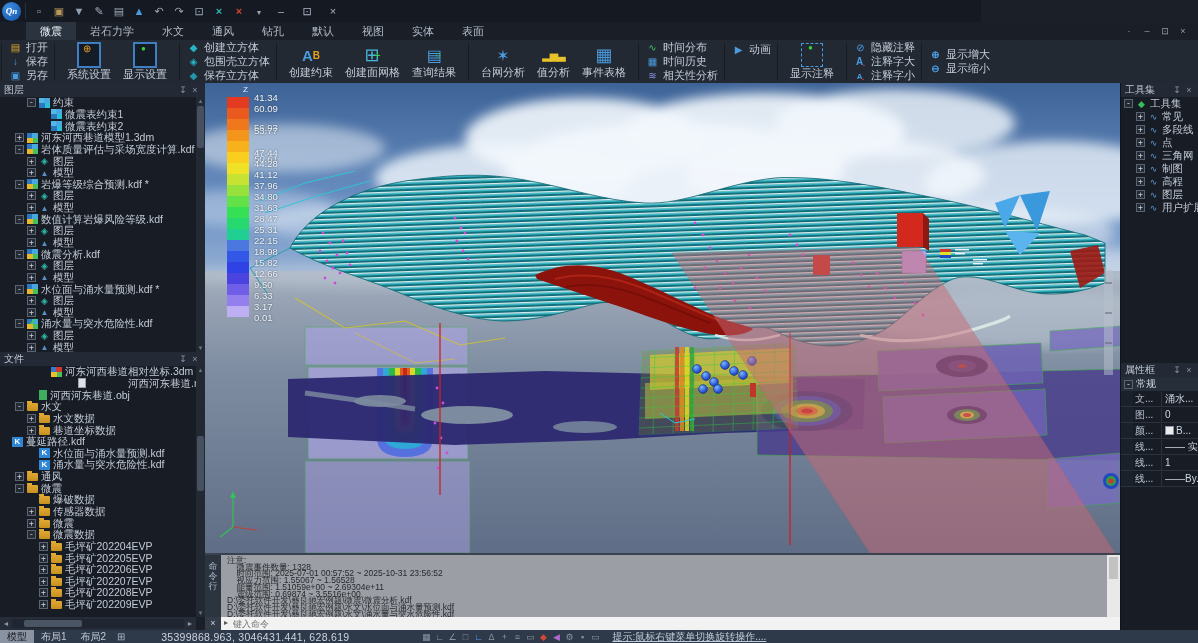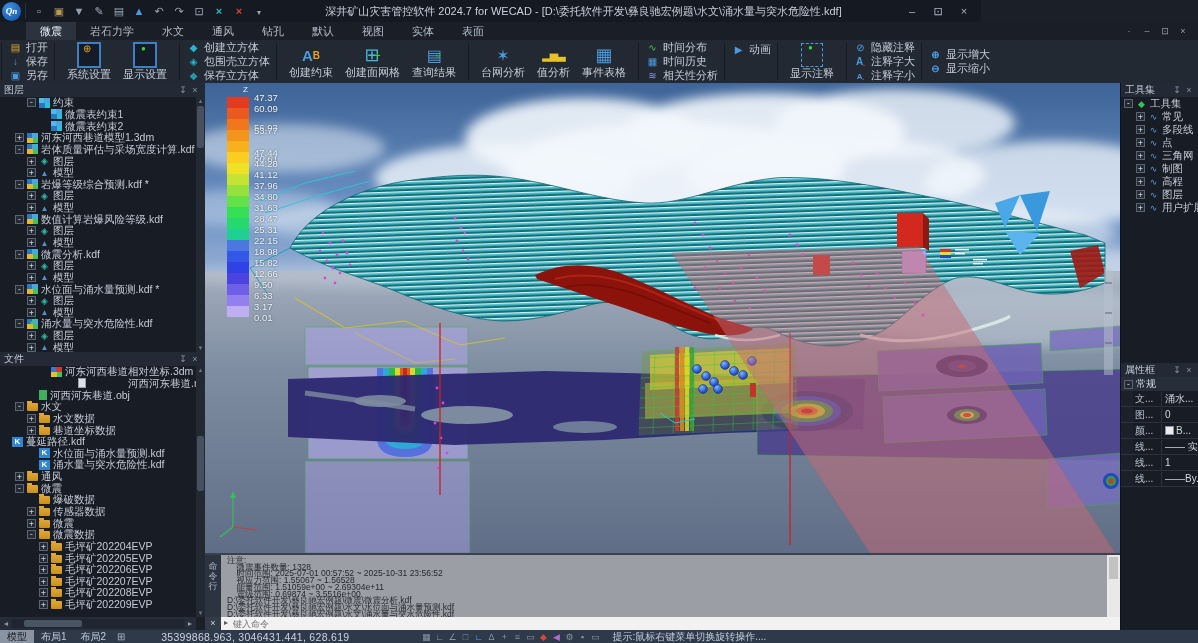--- a/index.html
+++ b/index.html
@@ -134,21 +134,21 @@
   #hscroll .th{position:absolute;left:12px;top:1px;width:58px;height:7px;background:#4a5564;border-radius:2px;}
   
   #statusbar{position:absolute;left:0;top:630px;width:1198px;height:13px;background:#2e3949;display:flex;align-items:center;font-size:10px;color:#c2ccd8;}
   .sbtab{padding:0 7px;line-height:13px;}
   .sbtab.active{background:#8a93a2;color:#14181f;}
   #newlayout{width:16px;text-align:center;color:#aab4c2;}
   #coords{margin-left:32px;color:#ccd4e0;font-size:10.5px;letter-spacing:.3px;}
   #sbicons{display:flex;gap:3px;margin-left:72px;}
   #sbicons span{font-size:9px;color:#8a94a4;width:10px;text-align:center;}
   #sbicons .blue{color:#4da0ff;} #sbicons .red{color:#d04838;} #sbicons .purple{color:#b06ad0;}
-  #sbtip{margin-left:12px;color:#c2ccd8;}
+  #sbtip{margin-left:12px;color:#c2ccd8;text-decoration:underline;}
 </style>
 </head>
 <body>
 
 <div id="app">
 
   <div id="titlebar">
     <div id="logo">Qn</div>
     <div class="qat" id="qat">
         <span class="qi new-file-icon"></span>
@@ -157,21 +157,20 @@
         <span class="qi edit-icon"></span>
         <span class="qi print-icon"></span>
         <span class="qi brand-a-icon"></span>
         <span class="qi undo-icon"></span>
         <span class="qi redo-icon"></span>
         <span class="qi new-window-icon"></span>
         <span class="qi close-view-icon"></span>
         <span class="qi close-doc-icon"></span>
         <span class="qi qat-menu-icon"></span>
       </div>
-    <div id="title-text">深井矿山灾害管控软件 2024.7 for WECAD  - [D:\委托软件开发\彝良驰宏例题\水文\涌水量与突水危险性.kdf]</div>
     <div class="winctl">
       <span>–</span>
       <span>⊡</span>
       <span>×</span>
     </div>
   </div>
 
   <div id="menubar">
     <div id="menutabs">
         <div class="mtab active">微震</div>
@@ -880,21 +879,21 @@
         <div class="band" style="background: rgb(32, 207, 146);"></div>
         <div class="band" style="background: rgb(75, 120, 224);"></div>
         <div class="band" style="background: rgb(51, 88, 232);"></div>
         <div class="band" style="background: rgb(46, 66, 230);"></div>
         <div class="band" style="background: rgb(74, 67, 224);"></div>
         <div class="band" style="background: rgb(111, 95, 232);"></div>
         <div class="band" style="background: rgb(147, 128, 238);"></div>
         <div class="band" style="background: rgb(190, 174, 242);"></div>
       </div>
     <div id="cbar-labels">
-        <div style="top: -5px;">47.37</div>
+        <div style="top: -5px;">41.34</div>
         <div style="top: 6px;">60.09</div>
         <div style="top: 25px;">56.93</div>
         <div style="top: 28px;">53.77</div>
         <div style="top: 56px; font-style: italic;">50.61</div>
         <div style="top: 50px;">47.44</div>
         <div style="top: 61px;">44.28</div>
         <div style="top: 72px;">41.12</div>
         <div style="top: 83px;">37.96</div>
         <div style="top: 94px;">34.80</div>
         <div style="top: 105px;">31.63</div>

